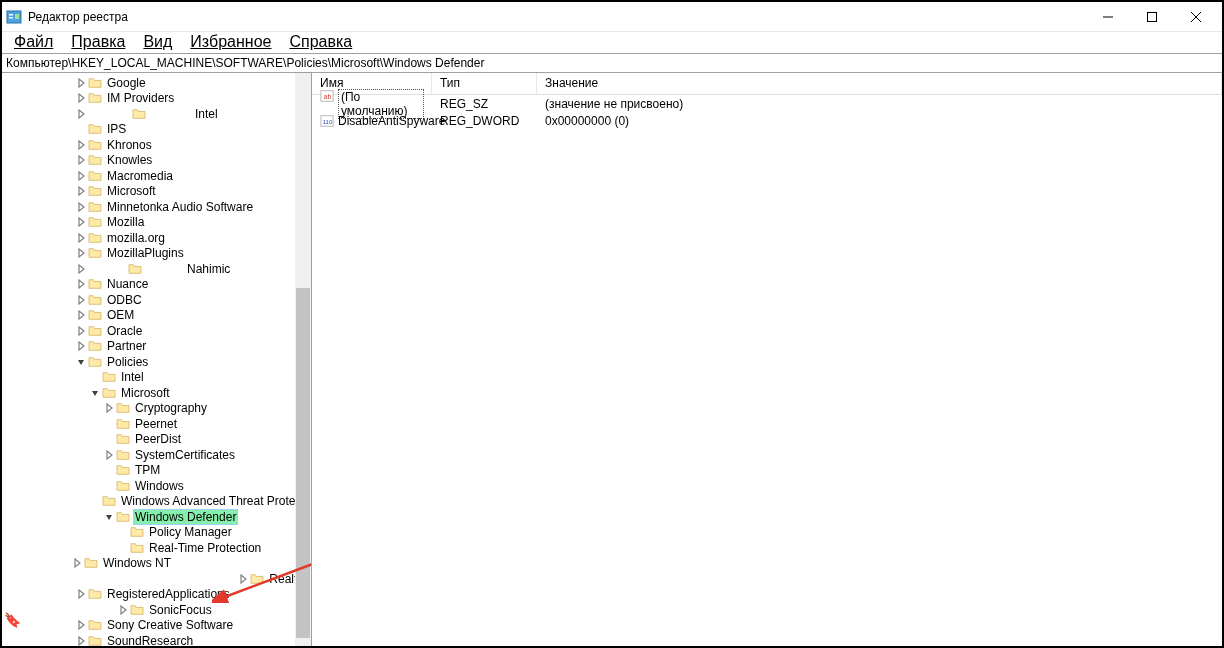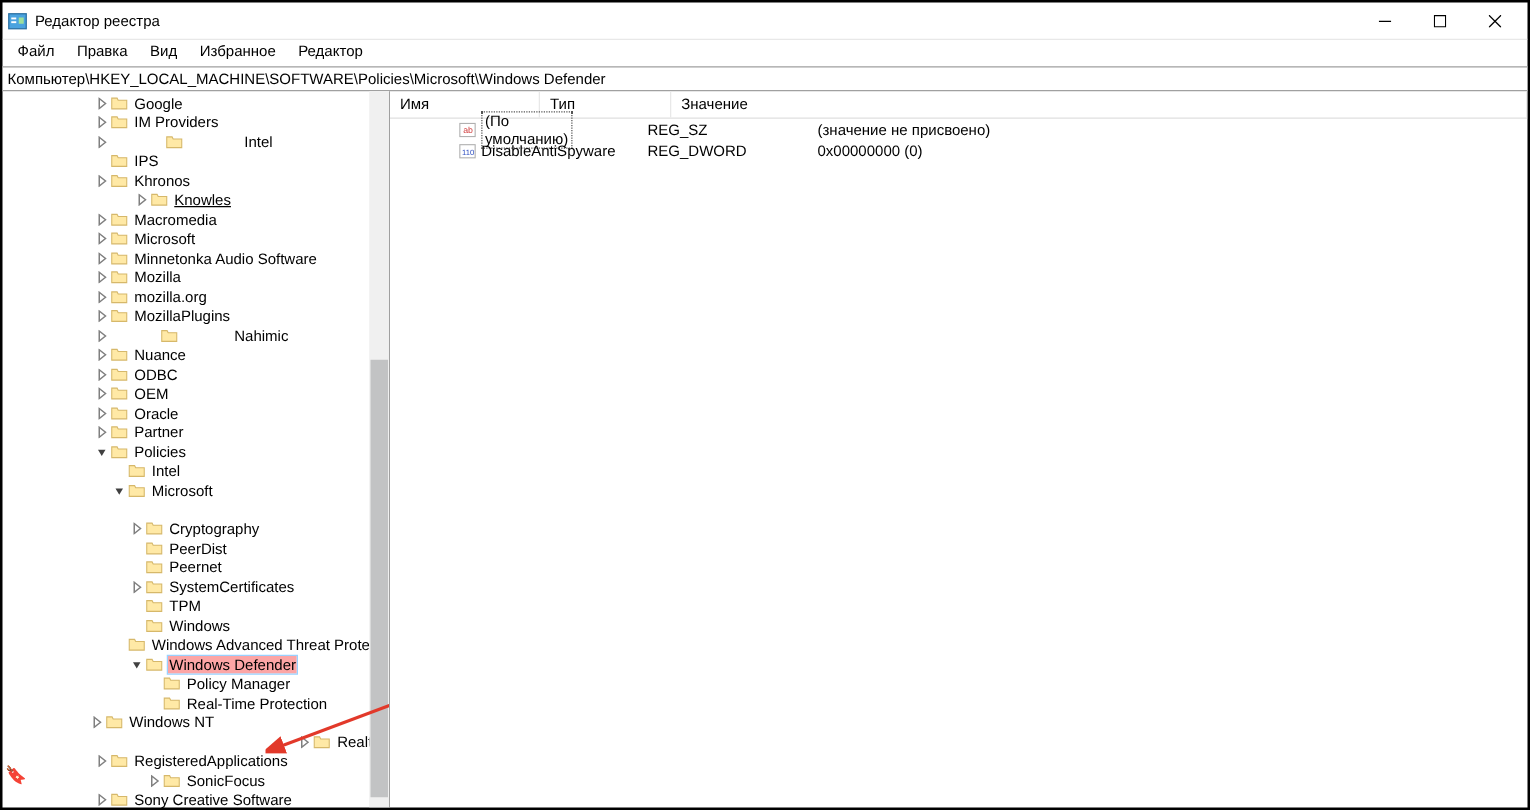--- a/index.html
+++ b/index.html
@@ -5,42 +5,42 @@
   * { box-sizing: border-box; margin: 0; padding: 0; }
   body { font-family: "Segoe UI", Tahoma, sans-serif; font-size: 12px; background: #fff; color: #000; width: 1224px; height: 648px; overflow: hidden; border: 2px solid #000; position: relative; }
   
   .titlebar { height: 30px; display: flex; align-items: center; padding: 0 4px; border-bottom: 1px solid #e8e8e8; }
   .titlebar .app-icon { width: 16px; height: 16px; margin-right: 6px; }
   .titlebar .title { flex: 1; font-size: 12px; }
   .titlebar .win-controls { display: flex; }
   .titlebar .win-btn { width: 44px; height: 28px; display: flex; align-items: center; justify-content: center; }
   .titlebar .win-btn svg { stroke: #000; }
   
-  .menubar { height: 21px; display: flex; align-items: flex-start; padding: 0 4px; gap: 2px; font-size: 12px; }
+  .menubar { height: 21px; display: flex; align-items: flex-end; padding: 0 4px; gap: 2px; font-size: 16px; text-decoration: underline; }
   .menubar .menu-item { padding: 2px 8px; }
   
   .addressbar { height: 20px; border-top: 1px solid #a0a0a0; border-bottom: 1px solid #a0a0a0; padding: 2px 4px; font-size: 12px; background: #fff; }
   
   .content { display: flex; height: calc(100% - 30px - 21px - 20px); }
   
   .tree-pane { width: 310px; border-right: 1px solid #a0a0a0; overflow-y: auto; overflow-x: hidden; position: relative; }
   .tree-inner { padding: 2px 0 2px 0; }
   
   .tree-row { display: flex; align-items: center; height: 15.5px; white-space: nowrap; position: relative; }
   .tree-row .expander { width: 14px; height: 14px; display:flex; align-items:center; justify-content:center; color:#777; font-size:10px; cursor:pointer; }
   .tree-row .expander.none { visibility: hidden; }
   .tree-row .folder-icon { width: 14px; height: 12px; margin-right: 4px; flex-shrink:0; }
   .tree-row .label { font-size: 12px; padding: 0 1px; }
-  .tree-row.selected .label { background: #fca5a5; outline: 1px solid #99d1ff; }
+  .tree-row.selected .label { background: #86efac; outline: 1px solid #99d1ff; }
   
   .list-pane { flex:1; overflow: auto; position: relative; }
   .list-header { display:flex; height: 22px; border-bottom: 1px solid #e0e0e0; font-size: 12px; }
   .list-header .col { padding: 3px 8px; border-right: 1px solid #e8e8e8; }
   .list-body .row { display: flex; height: 17px; align-items: center; font-size: 12px; }
-  .list-body .row .cell { padding: 0 24px; display:flex; align-items:center;margin-left:31px; }
+  .list-body .row .cell { padding: 0 8px; display:flex; align-items:flex-start; }
   .col-name { width: 120px; }
   .col-type { width: 105px; }
   .col-data { flex:1; }
   
   .val-icon { width:14px; height:14px; margin-right:4px; flex-shrink:0; }
   .val-default-name { border: 1px dotted #555; padding: 0 2px; }
   
   .scrollbar-track { position:absolute; right:0; top:0; width:16px; height:100%; background:#f0f0f0; }
   .scrollbar-thumb { position:absolute; width:14px; left:1px; background:#c2c3c4; }
   
@@ -76,21 +76,21 @@
         </svg>
     </div>
   </div>
 </div>
 
 <div class="menubar">
   <div class="menu-item">Файл</div>
   <div class="menu-item">Правка</div>
   <div class="menu-item">Вид</div>
   <div class="menu-item">Избранное</div>
-  <div class="menu-item">Редактор</div>
+  <div class="menu-item">Справка</div>
 </div>
 
 <div class="addressbar">Компьютер\HKEY_LOCAL_MACHINE\SOFTWARE\Policies\Microsoft\Windows Defender</div>
 
 <div class="content">
 
   <div class="tree-pane">
     <div class="tree-inner" id="tree-inner">
         <div class="tree-row" style="padding-left: 72px;">
           <span class="expander">
@@ -136,21 +136,21 @@
           <span class="expander">
             <svg width="10" height="10" viewBox="0 0 10 10">
               <path d="M3 1 L8 5 L3 9 Z" fill="none" stroke="#808080" stroke-width="1.2"></path>
             </svg>
           </span>
           <svg class="folder-icon" viewBox="0 0 16 14">
             <path d="M1 3 L1 12 L15 12 L15 4 L7 4 L6 2 L1 2 Z" fill="#ffe9a6" stroke="#d6b86a" stroke-width="1"></path>
           </svg>
           <span class="label">Khronos</span>
         </div>
-        <div class="tree-row" style="padding-left: 104px; text-decoration: underline;">
+        <div class="tree-row" style="padding-left: 72px;">
           <span class="expander">
             <svg width="10" height="10" viewBox="0 0 10 10">
               <path d="M3 1 L8 5 L3 9 Z" fill="none" stroke="#808080" stroke-width="1.2"></path>
             </svg>
           </span>
           <svg class="folder-icon" viewBox="0 0 16 14">
             <path d="M1 3 L1 12 L15 12 L15 4 L7 4 L6 2 L1 2 Z" fill="#ffe9a6" stroke="#d6b86a" stroke-width="1"></path>
           </svg>
           <span class="label">Knowles</span>
         </div>
@@ -308,44 +308,44 @@
           <span class="expander">
             <svg width="10" height="10" viewBox="0 0 10 10">
               <path d="M2 3 L8 3 L5 8 Z" fill="#404040"></path>
             </svg>
           </span>
           <svg class="folder-icon" viewBox="0 0 16 14">
             <path d="M1 3 L1 12 L15 12 L15 4 L7 4 L6 2 L1 2 Z" fill="#ffe9a6" stroke="#d6b86a" stroke-width="1"></path>
           </svg>
           <span class="label">Microsoft</span>
         </div>
-        <div class="tree-row" style="padding-left: 100px; margin-top: 15px;">
+        <div class="tree-row" style="padding-left: 100px;">
           <span class="expander">
             <svg width="10" height="10" viewBox="0 0 10 10">
               <path d="M3 1 L8 5 L3 9 Z" fill="none" stroke="#808080" stroke-width="1.2"></path>
             </svg>
           </span>
           <svg class="folder-icon" viewBox="0 0 16 14">
             <path d="M1 3 L1 12 L15 12 L15 4 L7 4 L6 2 L1 2 Z" fill="#ffe9a6" stroke="#d6b86a" stroke-width="1"></path>
           </svg>
           <span class="label">Cryptography</span>
         </div>
         <div class="tree-row" style="padding-left: 100px;">
           <span class="expander none"></span>
           <svg class="folder-icon" viewBox="0 0 16 14">
             <path d="M1 3 L1 12 L15 12 L15 4 L7 4 L6 2 L1 2 Z" fill="#ffe9a6" stroke="#d6b86a" stroke-width="1"></path>
           </svg>
+          <span class="label">Peernet</span>
+        </div>
+        <div class="tree-row" style="padding-left: 100px;">
+          <span class="expander none"></span>
+          <svg class="folder-icon" viewBox="0 0 16 14">
+            <path d="M1 3 L1 12 L15 12 L15 4 L7 4 L6 2 L1 2 Z" fill="#ffe9a6" stroke="#d6b86a" stroke-width="1"></path>
+          </svg>
           <span class="label">PeerDist</span>
-        </div>
-        <div class="tree-row" style="padding-left: 100px;">
-          <span class="expander none"></span>
-          <svg class="folder-icon" viewBox="0 0 16 14">
-            <path d="M1 3 L1 12 L15 12 L15 4 L7 4 L6 2 L1 2 Z" fill="#ffe9a6" stroke="#d6b86a" stroke-width="1"></path>
-          </svg>
-          <span class="label">Peernet</span>
         </div>
         <div class="tree-row" style="padding-left: 100px;">
           <span class="expander">
             <svg width="10" height="10" viewBox="0 0 10 10">
               <path d="M3 1 L8 5 L3 9 Z" fill="none" stroke="#808080" stroke-width="1.2"></path>
             </svg>
           </span>
           <svg class="folder-icon" viewBox="0 0 16 14">
             <path d="M1 3 L1 12 L15 12 L15 4 L7 4 L6 2 L1 2 Z" fill="#ffe9a6" stroke="#d6b86a" stroke-width="1"></path>
           </svg>

